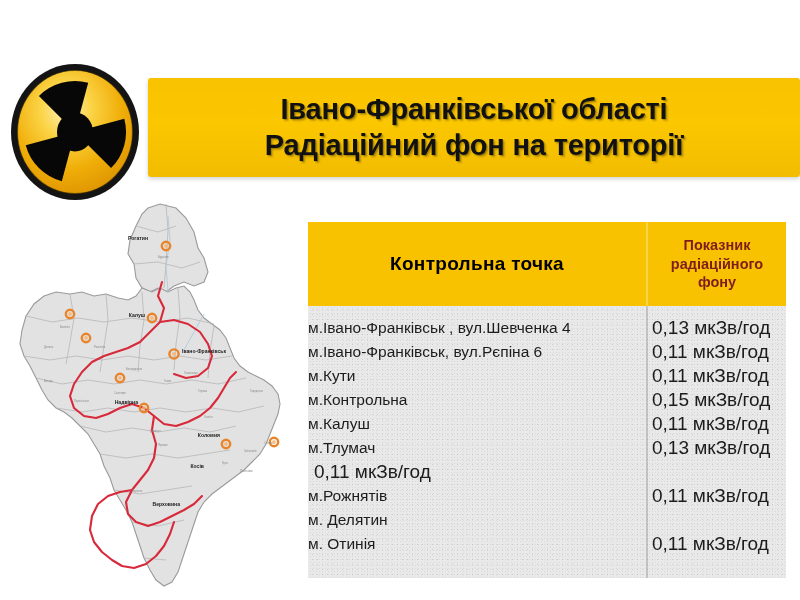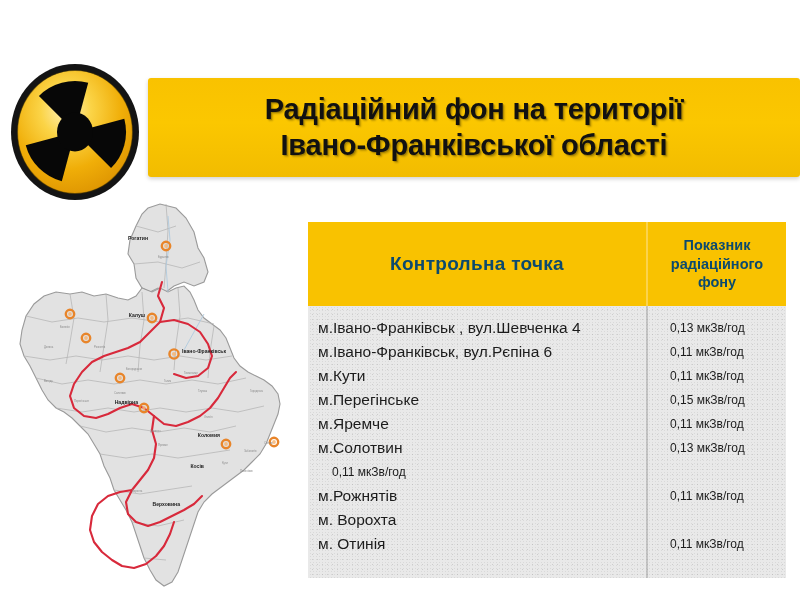--- a/index.html
+++ b/index.html
@@ -49,28 +49,28 @@
     position:absolute;left:308px;top:222px;width:478px;height:356px;
     display:flex;flex-direction:column;
   }
   #table-head{
     display:flex;height:84px;width:100%;
     background:#f9c200;
   }
   #th-point{
     flex:0 0 338px;width:338px;
     display:flex;align-items:center;justify-content:center;
-    font-size:19px;font-weight:bold;color:#0c4a6e;
+    font-size:19px;font-weight:bold;color:#000000;
     border-right:2px solid #fbd34d;
     letter-spacing:.3px;
   }
   #th-value{
     flex:1;
     display:flex;align-items:center;justify-content:center;text-align:center;
-    font-size:14.5px;font-weight:bold;color:#0c4a6e;line-height:1.3;
+    font-size:14.5px;font-weight:bold;color:#7f1d1d;line-height:1.3;
     padding:0 6px;
   }
   #table-body{
     position:relative;flex:1;width:100%;
     background-color:#e9e9e9;
     background-image:
       radial-gradient(rgba(255,255,255,.85) .6px, transparent .7px),
       radial-gradient(rgba(160,160,160,.40) .55px, transparent .65px),
       radial-gradient(rgba(205,205,205,.55) .5px, transparent .6px);
     background-size:4px 4px, 5px 5px, 3px 3px;
@@ -79,27 +79,27 @@
     box-sizing:border-box;
   }
   #col-divider{
     position:absolute;left:338px;top:0;bottom:0;width:2px;
     background:rgba(150,150,150,.45);
   }
   .trow{display:flex;height:24px;align-items:center;position:relative;z-index:2;}
   .c-point{
     flex:0 0 338px;width:338px;
     font-size:15.5px;color:#1c1c1c;
-    padding-left:10px;box-sizing:border-box;
+    box-sizing:border-box;
     white-space:nowrap;overflow:hidden;
   }
   .c-val{
     flex:1;
-    font-size:12px;color:#1c1c1c;
-    padding-left:24px;box-sizing:border-box;
+    font-size:19px;color:#1c1c1c;
+    padding-left:6px;box-sizing:border-box;
     white-space:nowrap;
   }
 
   .mapcity{font-size:5.1px;font-weight:bold;fill:#1b1b1b;font-family:"Liberation Sans",sans-serif;}
   .maptiny{font-size:2.7px;fill:#8b8b8b;font-family:"Liberation Sans",sans-serif;}
 </style>
 </head>
 <body>
 
 <div id="slide">
@@ -122,22 +122,22 @@
           <path d="M0,0 L0,-51 A51,51 0 0 0 -44.2,-25.5 Z" transform="rotate(15)"></path>
           <path d="M0,0 L0,-51 A51,51 0 0 0 -44.2,-25.5 Z" transform="rotate(135)"></path>
           <path d="M0,0 L0,-51 A51,51 0 0 0 -44.2,-25.5 Z" transform="rotate(255)"></path>
           <ellipse cx="0" cy="0" rx="18" ry="19.5"></ellipse>
         </g>
         <ellipse cx="67" cy="70" rx="57.5" ry="61.5" fill="none" stroke="#3a2c00" stroke-width="1.2" opacity=".45"></ellipse>
       </svg>
     </div>
 
     <div id="title-banner">
+      <div class="title-line">Івано-Франківської області</div>
       <div class="title-line">Радіаційний фон на території</div>
-      <div class="title-line">Івано-Франківської області</div>
     </div>
 
   </div>
 
   <div id="map-wrap">
     <svg viewBox="0 0 292 398" xmlns="http://www.w3.org/2000/svg">
       <g id="map-body">
 
         <path d="M140,12 L152,8 L168,12 L178,22 L186,36 L190,52 L196,62 L200,76 L196,86
                  L186,90 L176,86 L166,90 L158,96 L150,92 L142,96 L134,92 L128,82
@@ -273,40 +273,40 @@
       </div>
       <div class="trow">
         <div class="c-point">м.Івано-Франківськ, вул.Рєпіна 6</div>
         <div class="c-val">0,11 мкЗв/год</div>
       </div>
       <div class="trow">
         <div class="c-point">м.Кути</div>
         <div class="c-val">0,11 мкЗв/год</div>
       </div>
       <div class="trow">
-        <div class="c-point">м.Перегінське</div>
+        <div class="c-point">м.Контрольна</div>
         <div class="c-val">0,15 мкЗв/год</div>
       </div>
       <div class="trow">
-        <div class="c-point">м.Яремче</div>
-        <div class="c-val">0,11 мкЗв/год</div>
-      </div>
-      <div class="trow">
-        <div class="c-point">м.Солотвин</div>
+        <div class="c-point">м.Калуш</div>
+        <div class="c-val">0,11 мкЗв/год</div>
+      </div>
+      <div class="trow">
+        <div class="c-point">м.Тлумач</div>
         <div class="c-val">0,13 мкЗв/год</div>
       </div>
       <div class="trow">
         <div class="c-val">0,11 мкЗв/год</div>
       </div>
       <div class="trow">
         <div class="c-point">м.Рожнятів</div>
         <div class="c-val">0,11 мкЗв/год</div>
       </div>
       <div class="trow">
-        <div class="c-point">м. Ворохта</div>
+        <div class="c-point">м. Делятин</div>
       </div>
       <div class="trow">
         <div class="c-point">м. Отинія</div>
         <div class="c-val">0,11 мкЗв/год</div>
       </div>
     </div>
 
   </div>
 
 </div>

